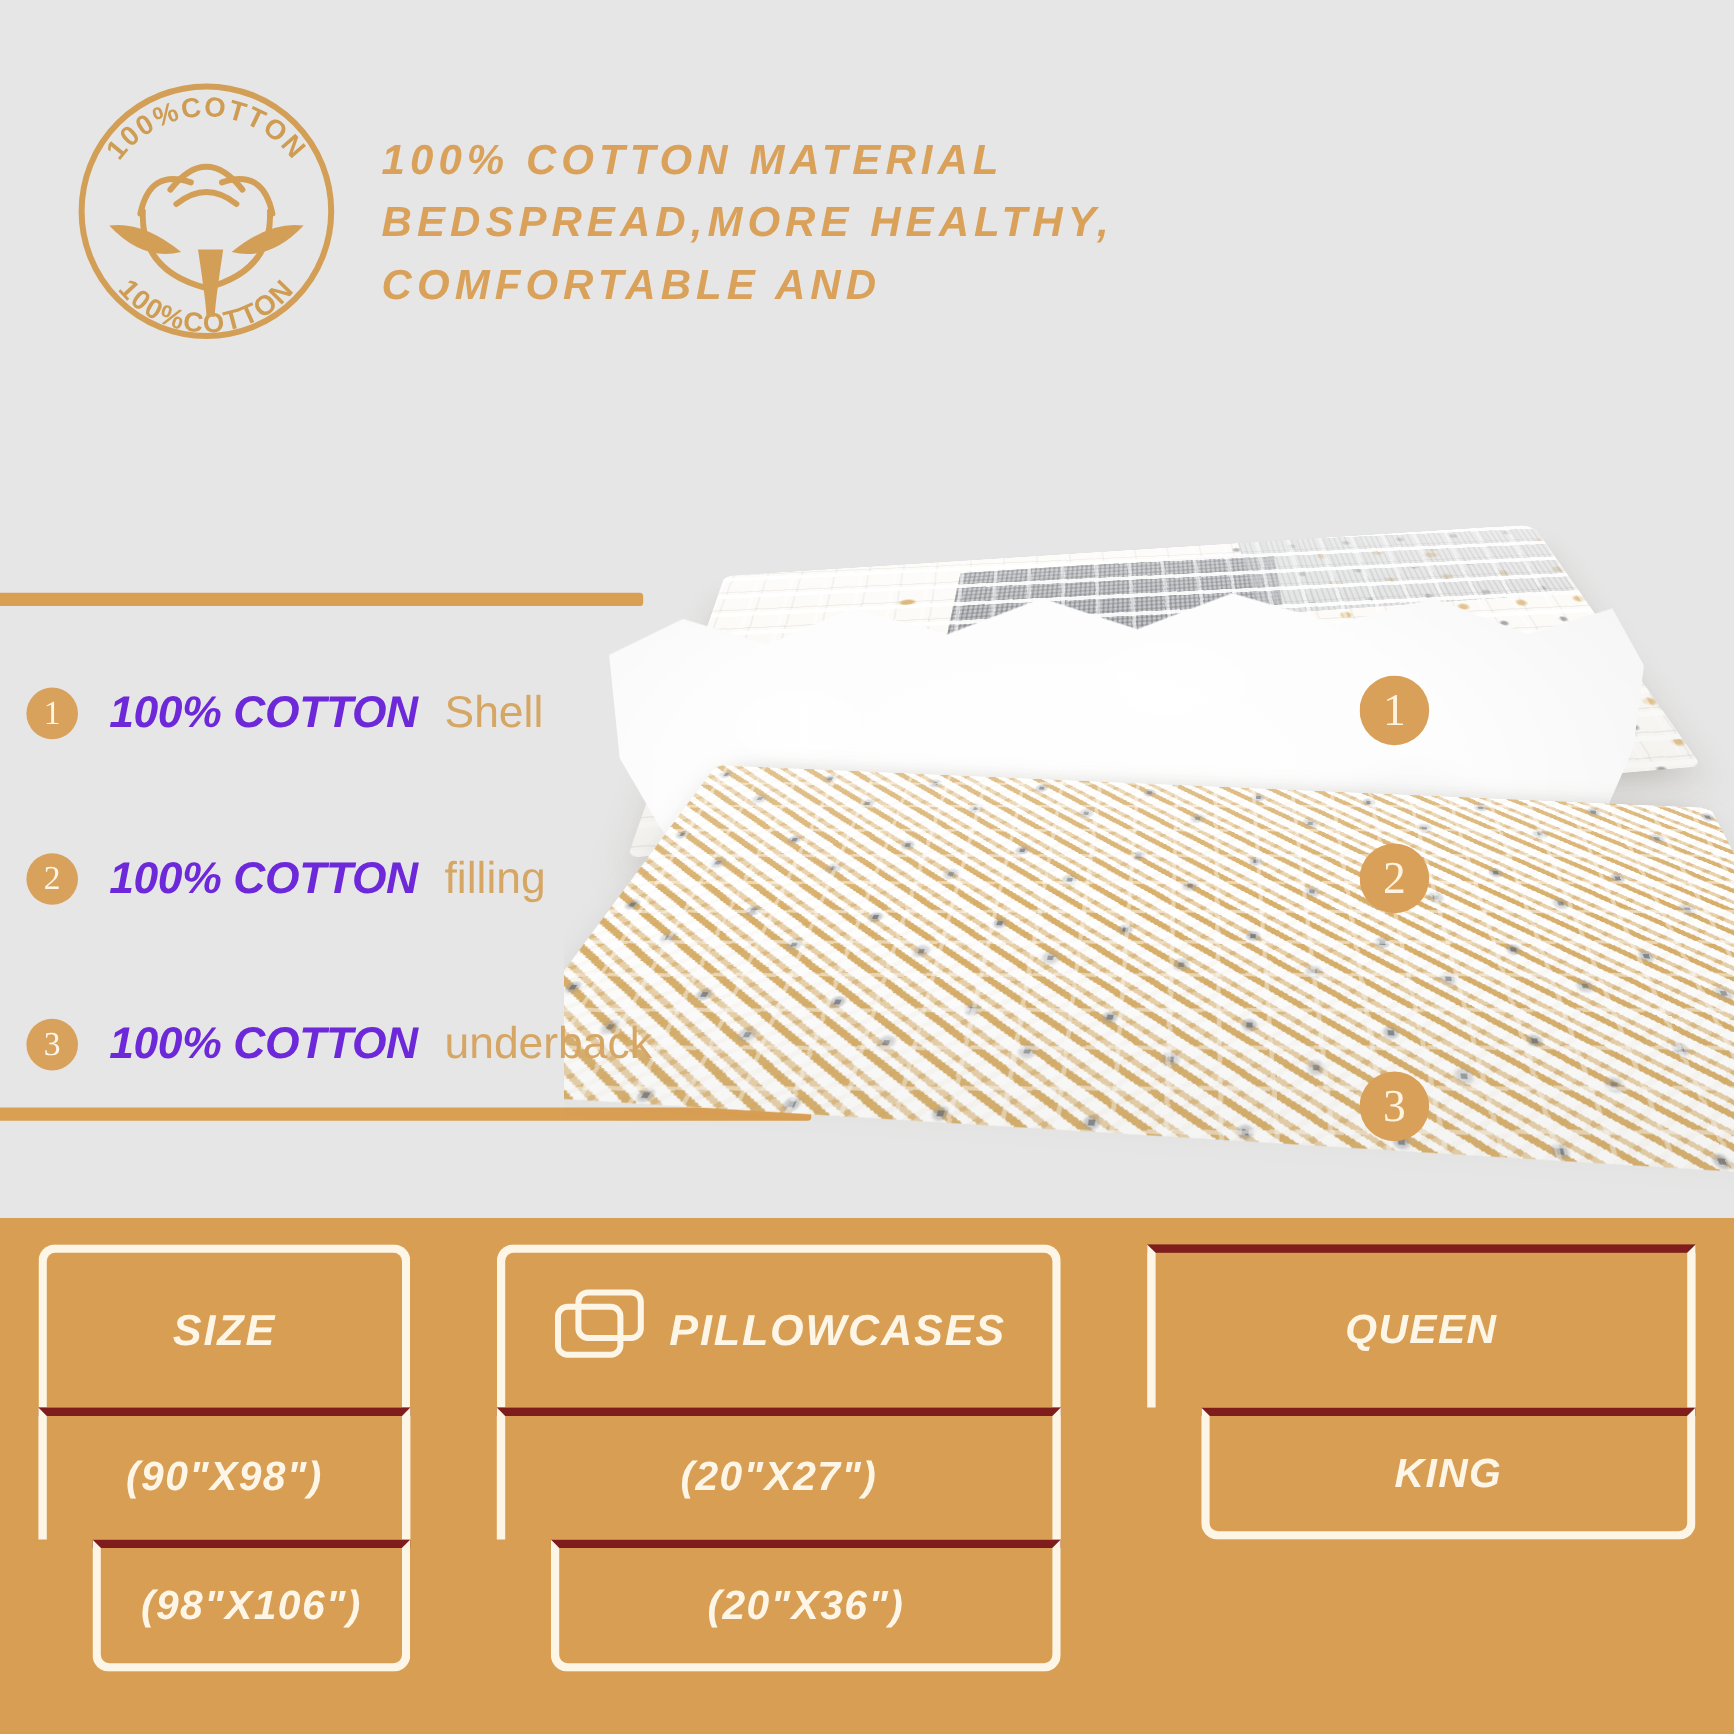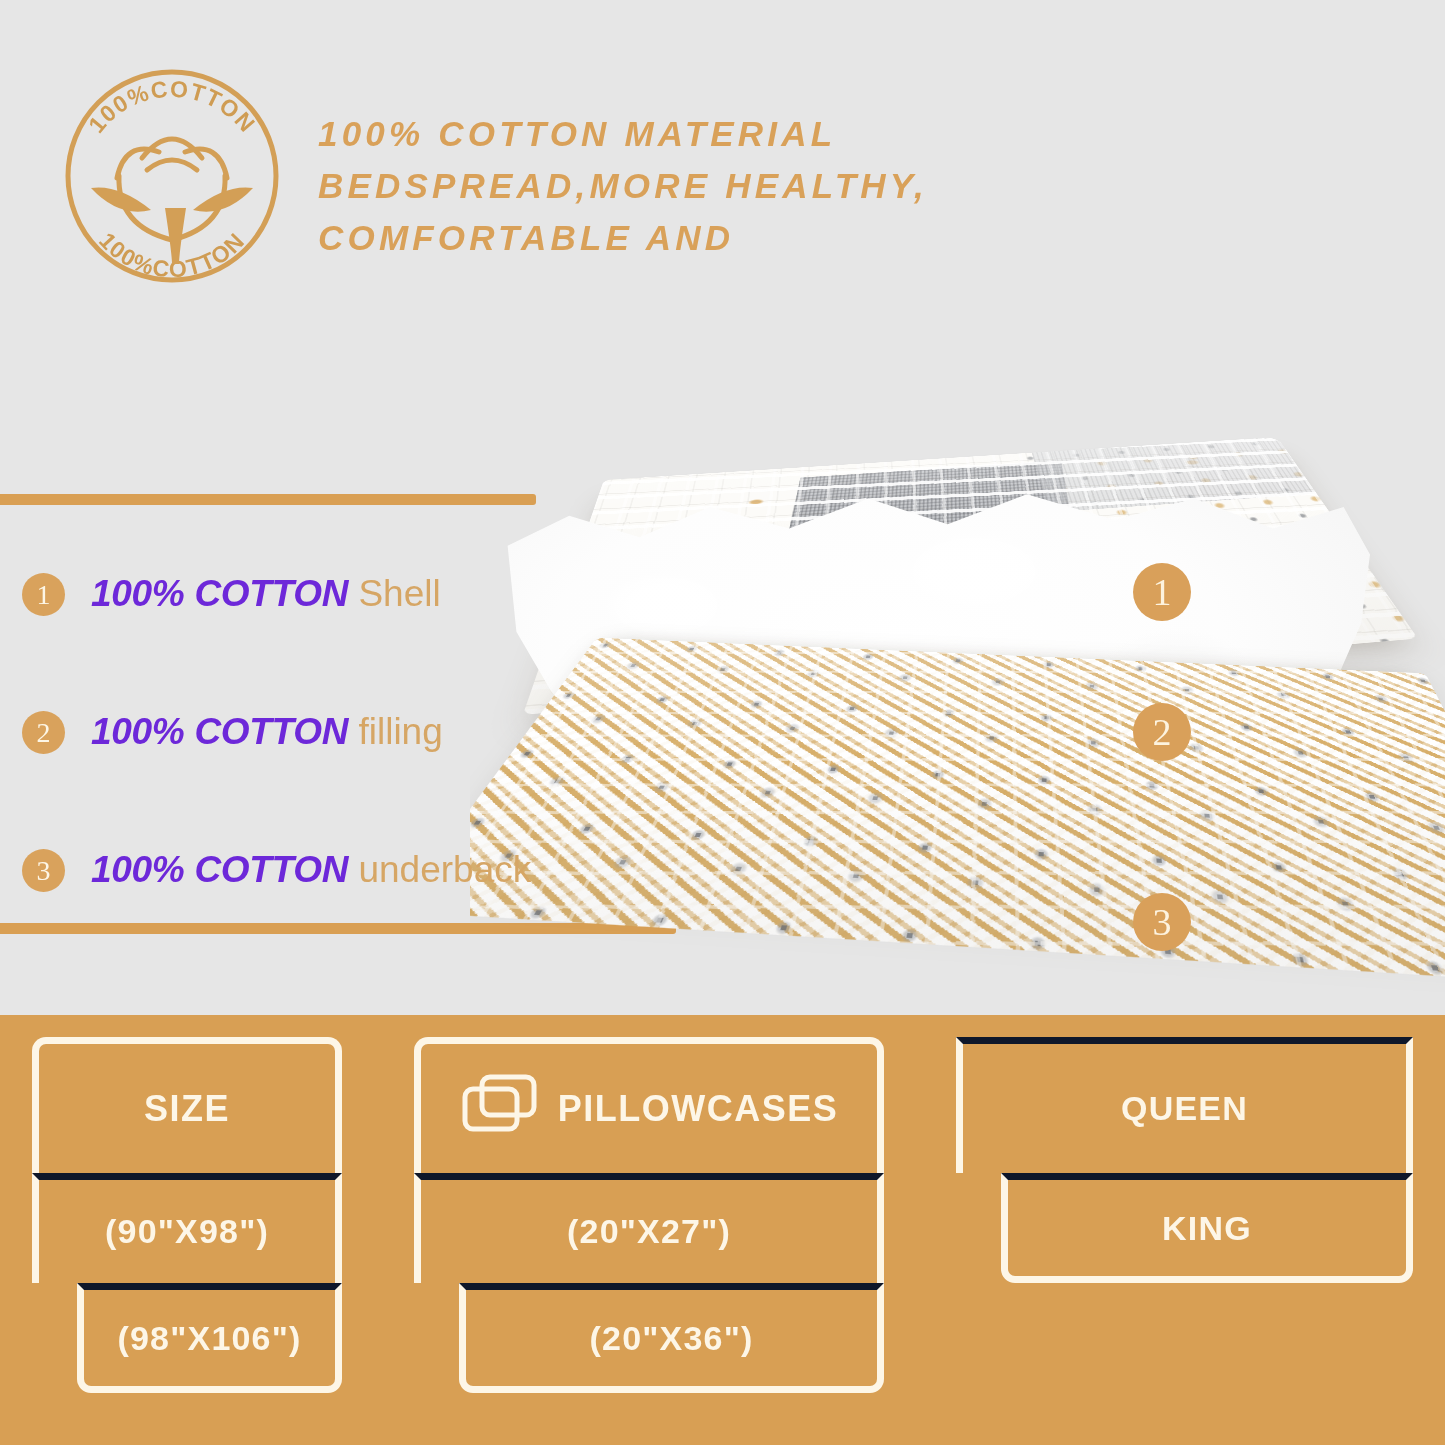--- a/index.html
+++ b/index.html
@@ -98,20 +98,21 @@
   .feature-text .strong {
     font-weight: 700;
     color: #6d28d9;
     letter-spacing: -0.3px;
     font-style: italic;
   }
   .feature-text .light {
     font-weight: 400;
     color: #d6a665;
     letter-spacing: 0px;
+    margin-left: 12px;
   }
 
   
   .photo-stage {
     position: absolute;
     left: 470px;
     top: 215px;
     width: 975px;
     height: 800px;
     overflow: hidden;
@@ -317,35 +318,36 @@
     padding: 22px 32px 14px 32px;
   }
   .table-grid {
     display: grid;
     grid-template-columns: 310px 470px 1fr;
     grid-template-rows: 136px 110px 110px;
     column-gap: 72px;
     row-gap: 0;
     width: 100%;
     height: 100%;
+    font-style: italic;
   }
   .cell {
     position: relative;
     display: flex;
     align-items: center;
     justify-content: center;
     color: #fdf6e7;
     font-weight: 700;
     letter-spacing: 1.2px;
     border-left: 7px solid #fdf6e7;
     border-right: 7px solid #fdf6e7;
   }
   .cell.r0 { border-top: 7px solid #fdf6e7; border-radius: 14px 14px 0 0; }
   .cell.r2 { border-bottom: 7px solid #fdf6e7; border-radius: 0 0 14px 14px; margin-left: 45px; }
-  .cell.sep { border-top: 7px solid #0f172a; }
+  .cell.sep { border-top: 7px solid #7f1d1d; }
 
   .cell-head {
     font-size: 36px;
     gap: 18px;
   }
   .cell-body {
     font-size: 34px;
   }
   .cell-head .head-label { letter-spacing: 1.5px; }
 

